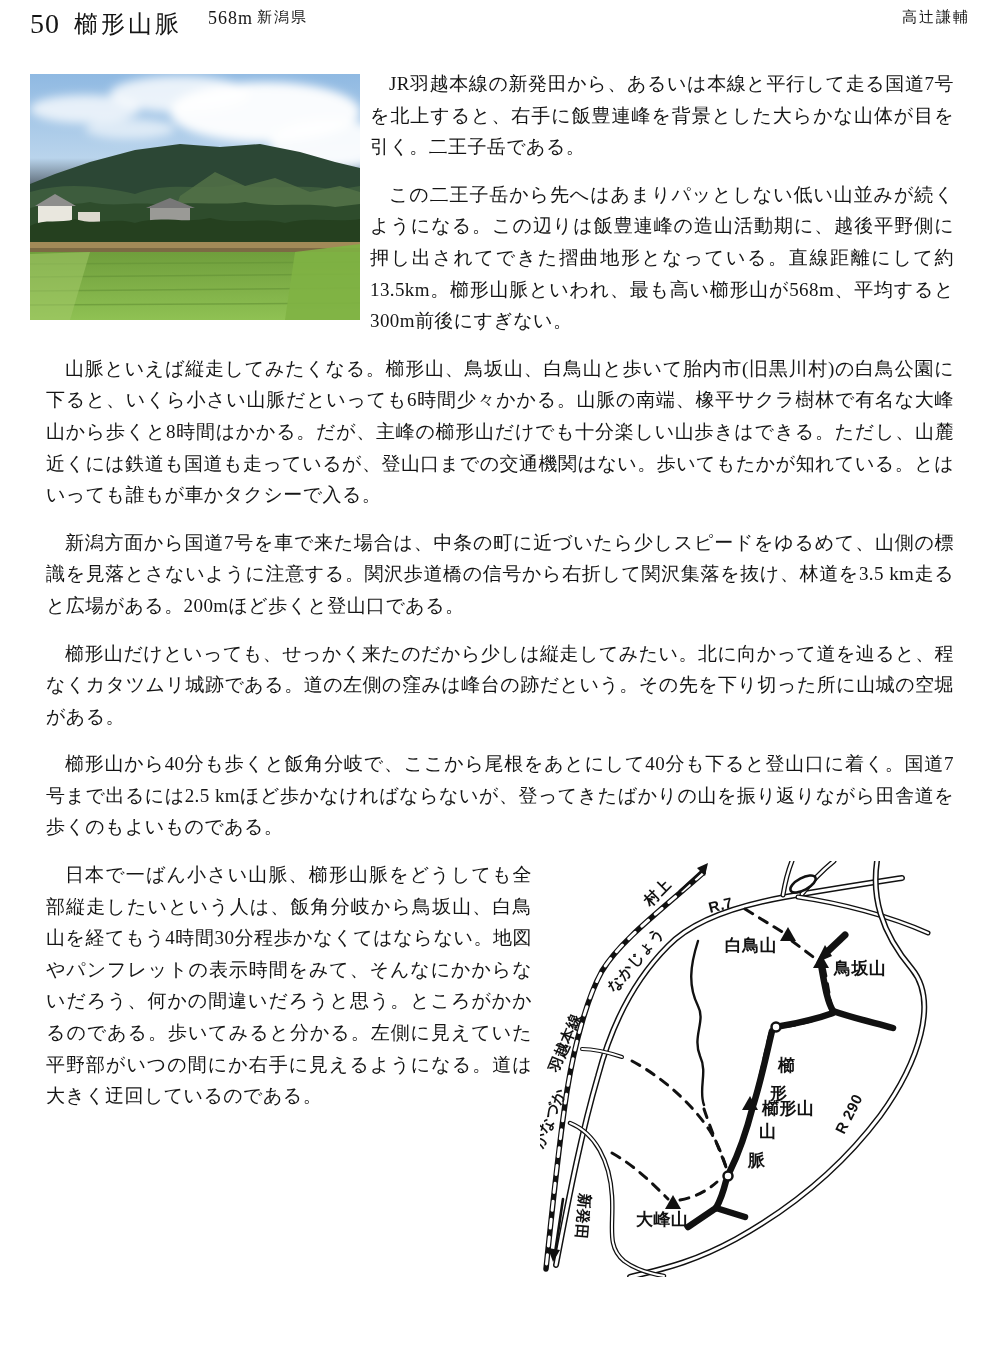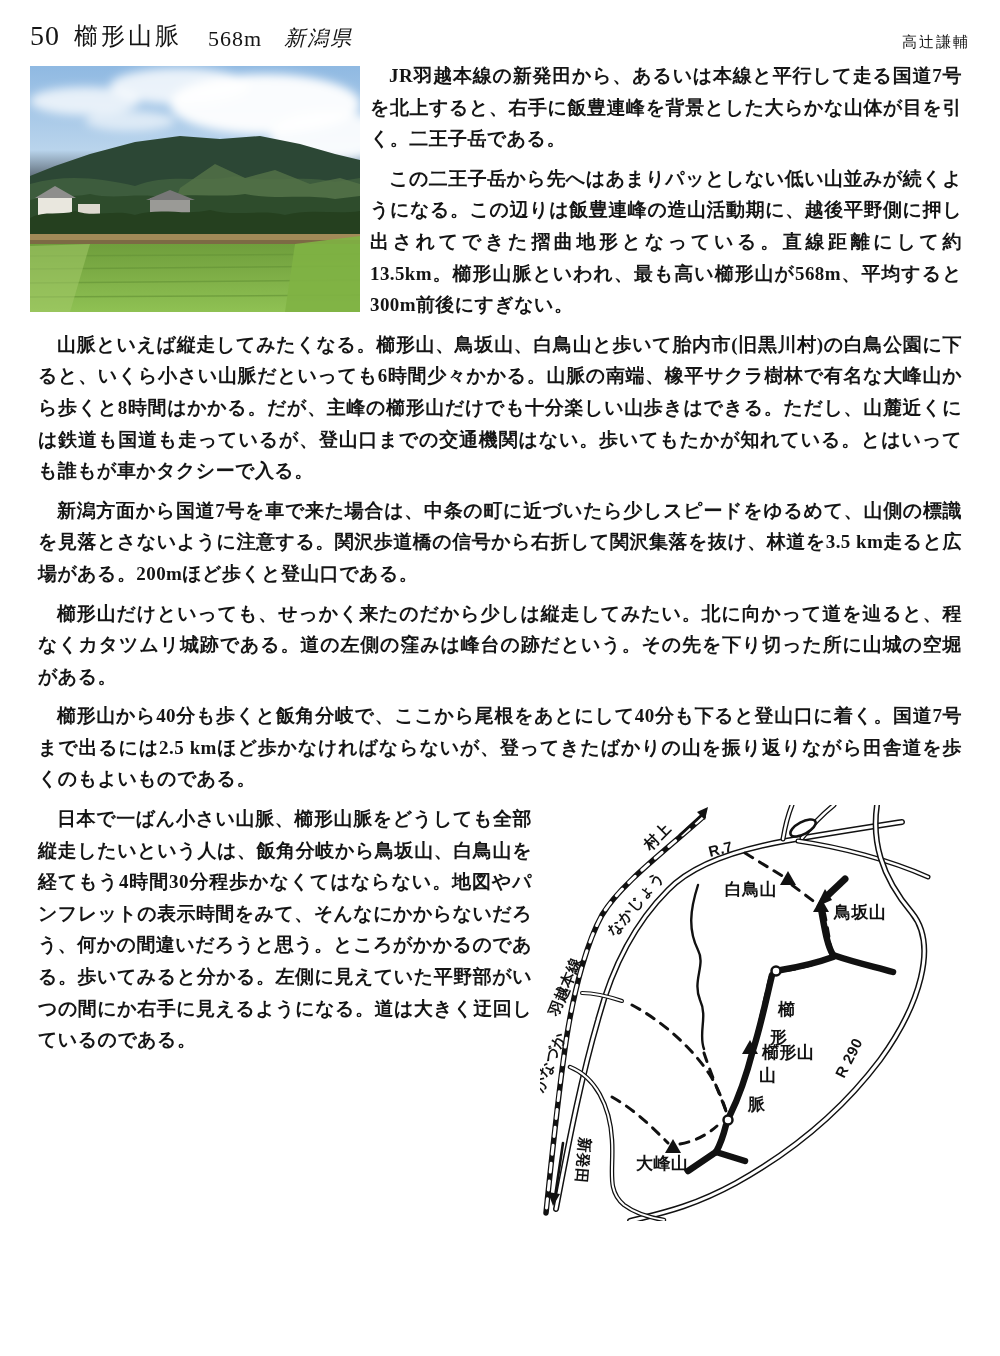--- a/index.html
+++ b/index.html
@@ -1,30 +1,30 @@
 <!DOCTYPE html>
 <html><head>
 <meta charset="utf-8">
 <style>
   html,body{margin:0;padding:0;background:#ffffff;}
   body{width:1000px;height:1356px;overflow:hidden;
        font-family:"Liberation Serif","DejaVu Serif",serif;color:#151515;}
   .page{box-sizing:border-box;width:1000px;height:1356px;padding:8px 30px 0 30px;}
 
   
-  .header{display:flex;align-items:flex-end;height:44px;}
+  .header{display:flex;align-items:flex-start;height:44px;}
   .h-num{font-size:28px;letter-spacing:1px;}
   .h-title{font-size:24px;letter-spacing:3px;margin-left:14px;}
-  .h-elev{font-size:22px;margin-left:26px;letter-spacing:1px;}
-  .h-pref{font-size:21px;margin-left:22px;letter-spacing:2px;font-style:italic;}
+  .h-elev{font-size:18px;margin-left:26px;letter-spacing:1px;}
+  .h-pref{font-size:15px;margin-left:4px;letter-spacing:2px;}
   .h-author{font-size:15px;margin-left:auto;letter-spacing:2px;}
 
   
   .article{font-size:19px;line-height:31.6px;text-align:justify;letter-spacing:0.4px;}
-  .article p{margin:8px;text-indent:1em;font-weight:bold;}
+  .article p{margin:16px;text-indent:1em;}
   .photo-float{float:left;width:330px;height:246px;margin:6px 10px 4px 0;}
   .photo-float svg{display:block;}
   .map-float{float:right;width:430px;height:416px;margin:2px 0 0 8px;}
 
   
   .map-float svg text{font-family:"Liberation Sans","DejaVu Sans",sans-serif;font-weight:bold;fill:#111;}
   .mt-peak{font-size:17px;}
   .mt-small{font-size:15px;}
 </style>
 </head>

